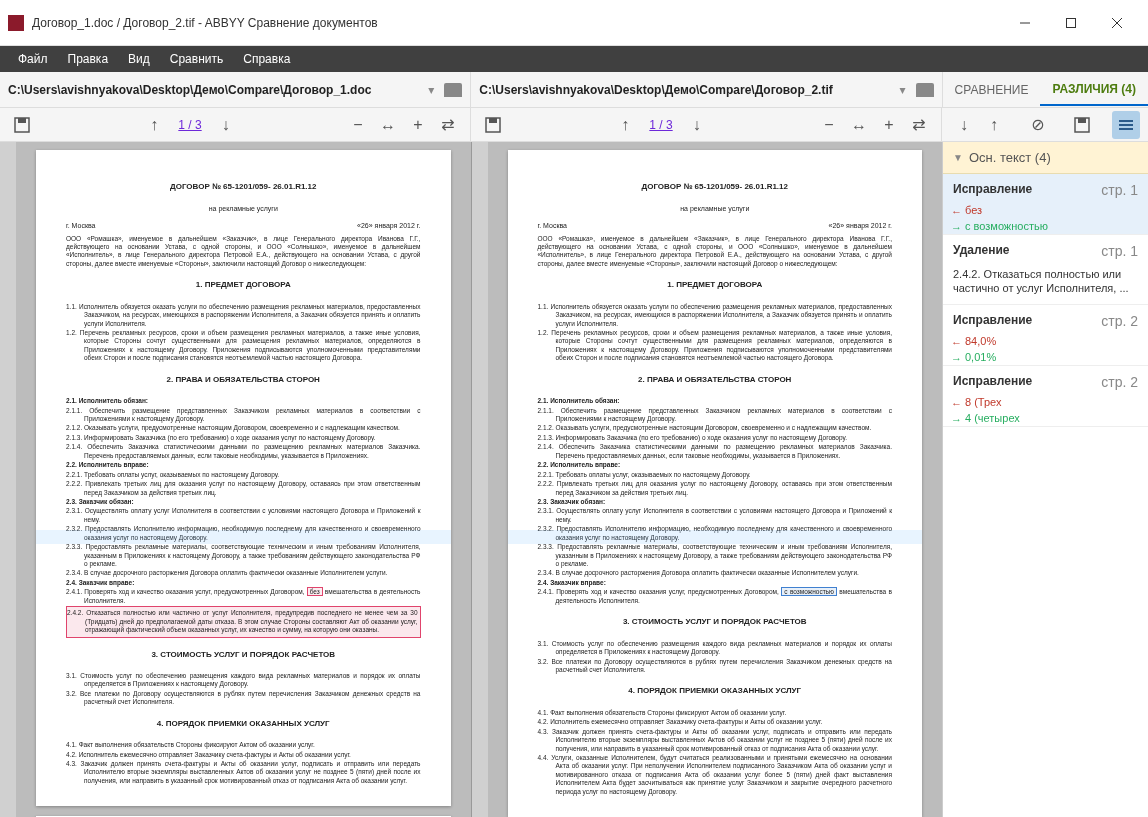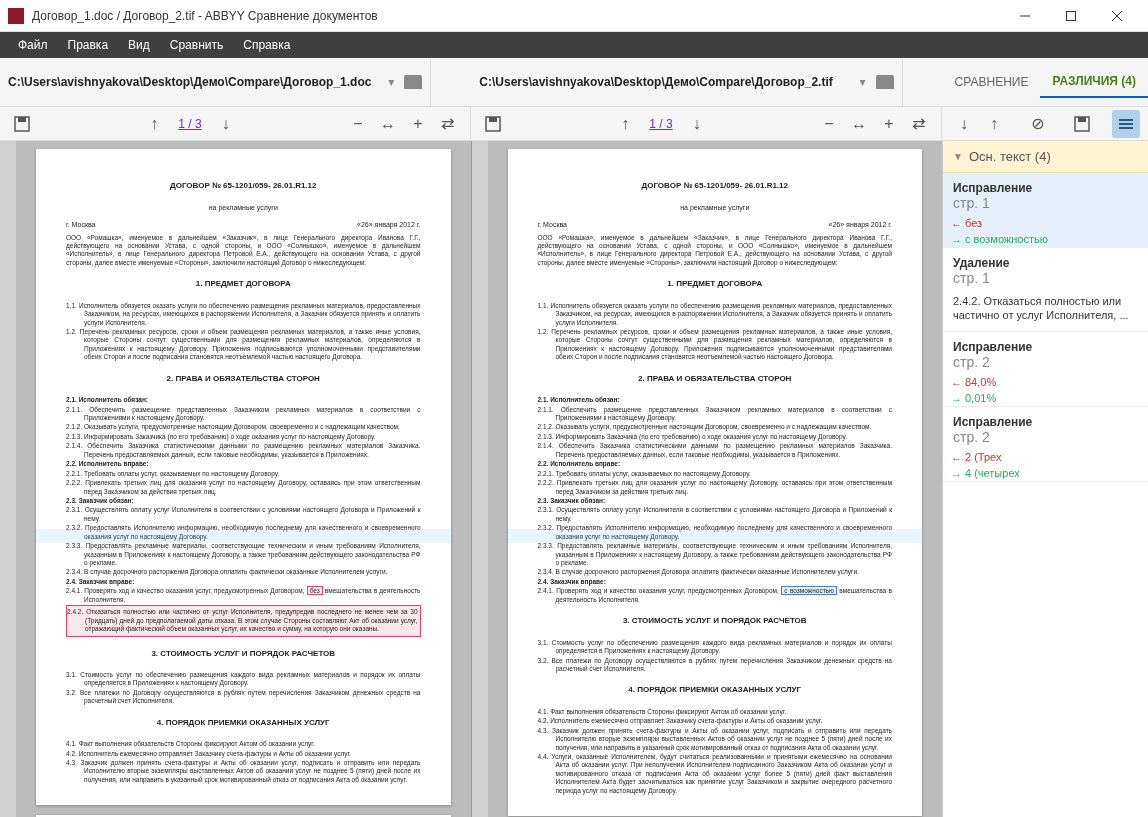--- a/index.html
+++ b/index.html
@@ -1,27 +1,27 @@
 <!DOCTYPE html>
 <html><head>
 <meta charset="utf-8">
 <style>
   * { box-sizing: border-box; margin: 0; padding: 0; }
   body { font-family: "Segoe UI", Arial, sans-serif; font-size: 12px; background: #fff; overflow: hidden; }
   
-  .titlebar { height: 32px; background: #fff; display: flex; align-items: center; padding: 0 8px; border-bottom: 1px solid #e0e0e0; }
+  .titlebar { height: 46px; background: #fff; display: flex; align-items: center; padding: 0 8px; border-bottom: 1px solid #e0e0e0; }
   .titlebar-icon { width: 16px; height: 16px; background: #8B1A2B; margin-right: 8px; }
   .titlebar-text { flex: 1; font-size: 12px; color: #333; }
   .winbtns { display: flex; }
   .winbtn { width: 46px; height: 30px; display: flex; align-items: center; justify-content: center; color: #333; cursor: pointer; }
   
   .menubar { height: 26px; background: #404040; display: flex; align-items: center; padding: 0 8px; }
   .menu-item { color: #fff; padding: 4px 10px; font-size: 12px; cursor: pointer; }
   
-  .pathbar { height: 49px; background: #f5f5f5; display: flex; border-bottom: 1px solid #ddd; gap: 40px; }
+  .pathbar { height: 36px; background: #f5f5f5; display: flex; border-bottom: 1px solid #ddd; }
   .path-half { flex: 1; display: flex; align-items: center; padding: 0 8px; border-right: 1px solid #ddd; }
   .path-text { flex: 1; font-size: 12px; color: #222; font-weight: 600; overflow: hidden; text-overflow: ellipsis; white-space: nowrap; }
   .path-dd { padding: 0 6px; color: #888; }
   .folder-icon { width: 18px; height: 14px; background: #888; border-radius: 2px 2px 0 0; margin-left: 4px; }
   .tabs-right { display: flex; align-items: center; }
   .tab { padding: 8px 12px; font-size: 12px; cursor: pointer; display: flex; align-items: center; }
   .tab.inactive { color: #666; }
   .tab.active { color: #4d7c0f; border-bottom: 2px solid #0066cc; font-weight: 600; }
   
   .toolbar { height: 34px; background: #f5f5f5; display: flex; border-bottom: 1px solid #ddd; }
@@ -46,21 +46,21 @@
   .page .item { font-size: 6.5px; text-align: justify; margin: 1px 0; padding-left: 18px; text-indent: -18px; }
   .hl-band { position: absolute; left: 0; right: 0; background: rgba(100,180,255,0.15); pointer-events: none; }
   .hl-box { border: 1px solid #e0446c; background: rgba(224,68,108,0.1); padding: 0 2px; display: inline; }
   .hl-box2 { border: 1px solid #4080d0; background: rgba(64,128,208,0.12); padding: 0 2px; display: inline; }
   .del-text { background: rgba(224,68,108,0.12); border: 1px solid #e0446c; display: block; padding: 2px; }
   
   .diff-panel { width: 206px; background: #fff; border-left: 1px solid #ccc; overflow-y: auto; }
   .diff-header { background: #fff3d4; padding: 8px 10px; font-size: 13px; color: #555; display: flex; align-items: center; border-bottom: 1px solid #e8dcb0; }
   .diff-header .arrow { margin-right: 6px; color: #888; font-size: 10px; }
   .diff-group { border-bottom: 1px solid #eee; }
-  .diff-grp-hdr { display: flex; justify-content: space-between; padding: 8px 10px 4px; font-size: 12px; font-weight: 600; color: #333; flex-direction: column; }
+  .diff-grp-hdr { display: flex; justify-content: space-between; padding: 8px 10px 4px; font-size: 12px; font-weight: 600; color: #333; }
   .diff-grp-hdr .pg { font-weight: normal; color: #888; font-size: 14px; }
   .diff-line { padding: 2px 10px 2px 22px; font-size: 11px; position: relative; }
   .diff-line.red::before { content: "←"; position: absolute; left: 8px; color: #c0392b; font-weight: bold; }
   .diff-line.green::before { content: "→"; position: absolute; left: 8px; color: #27ae60; font-weight: bold; }
   .diff-line.red { color: #c0392b; }
   .diff-line.green { color: #27ae60; }
   .diff-sel { background: #e6f0fa; }
   .diff-desc { padding: 4px 10px 8px; font-size: 11px; color: #333; line-height: 1.3; }
   
   svg { display: block; }
@@ -304,17 +304,17 @@
         </div>
       <div class="diff-line red">84,0%</div>
       <div class="diff-line green">0,01%</div>
     </div>
 
     <div class="diff-group">
       <div class="diff-grp-hdr">
           <span>Исправление</span>
           <span class="pg">стр. 2</span>
         </div>
-      <div class="diff-line red">2 (Трех</div>
+      <div class="diff-line red">8 (Трех</div>
       <div class="diff-line green">4 (четырех</div>
     </div>
   </div>
 </div>
 
 </body></html>

